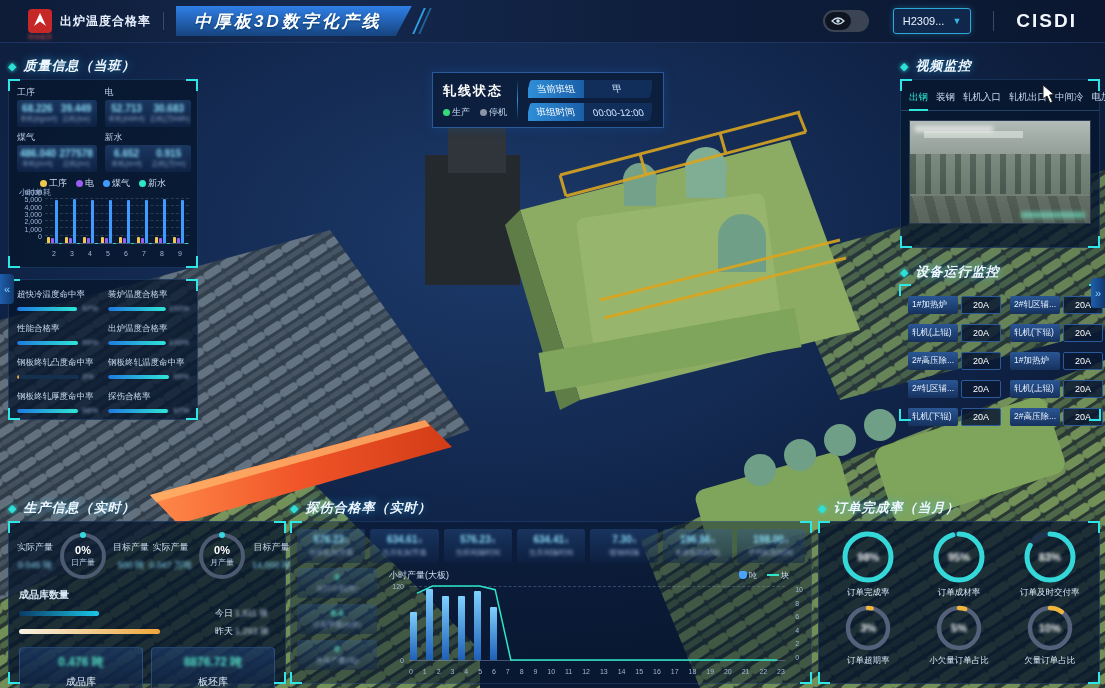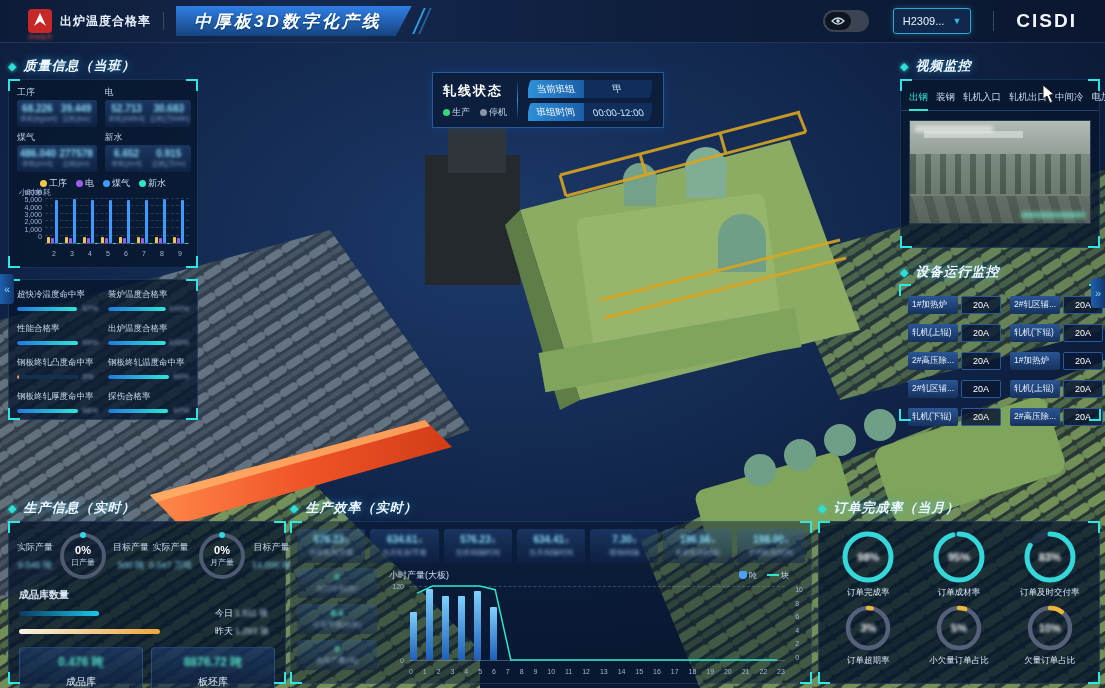--- a/index.html
+++ b/index.html
@@ -617,21 +617,21 @@
             <div class="sv bl">8876.72 吨</div>
             <div class="sl">板坯库</div>
           </div>
         </div>
     </div>
   </section>
 
   <section id="p-eff" class="panel">
     <div class="ptitle">
       <span class="pdiamond">◆</span>
-      <span>生产效率（实时）</span>
+      <span>探伤合格率（实时）</span>
     </div>
     <div class="pbody lite">
         <span class="corners"></span>
       <div class="estatrow" id="eff-stats">
           <div class="estat">
             <div class="ev bl">576.23<small>s</small></div>
             <div class="el bl">当班轧制节奏</div>
           </div>
           <div class="estat">
             <div class="ev bl">634.61<small>s</small></div>

